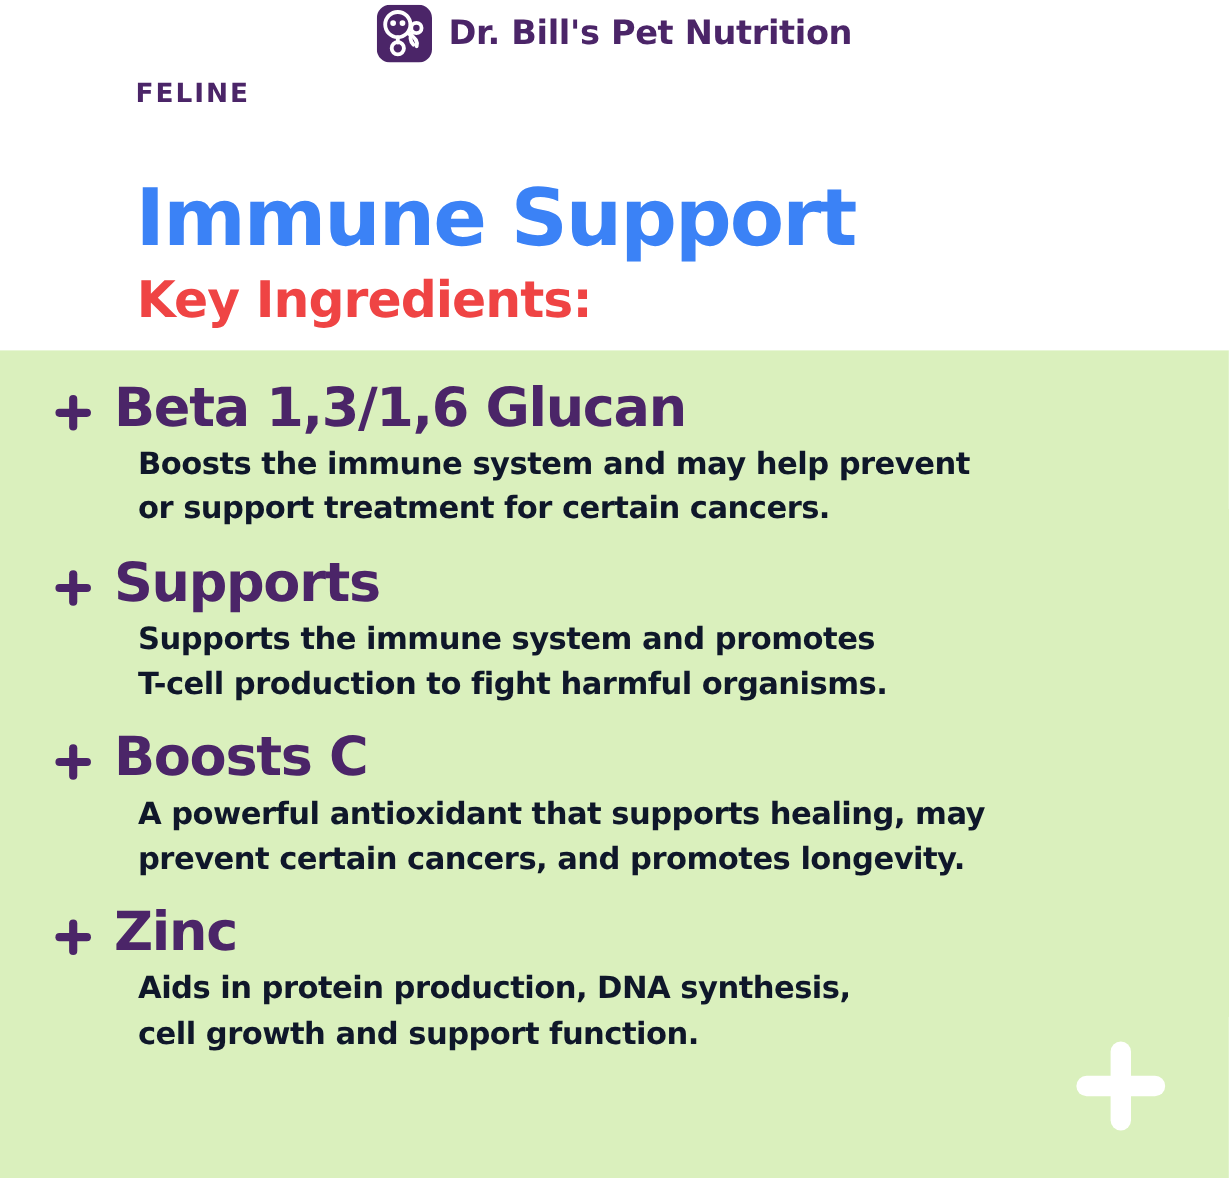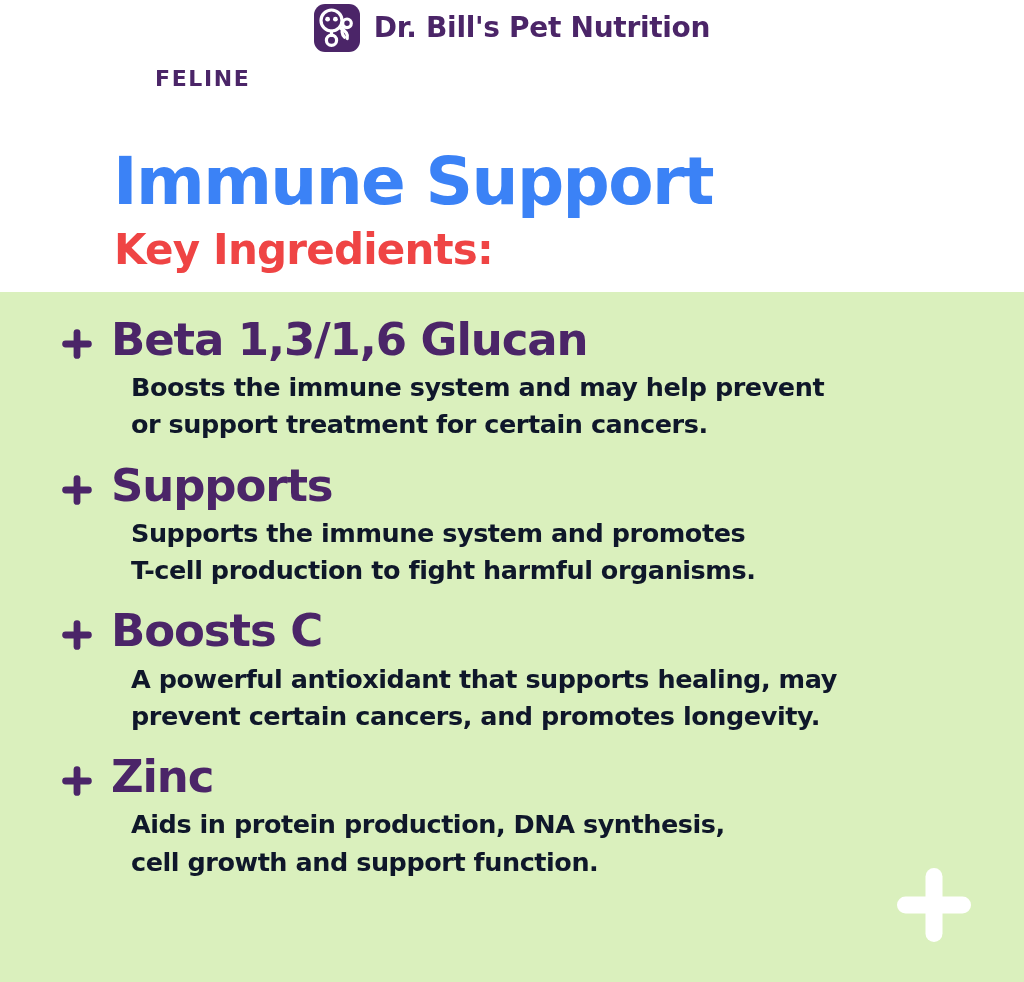--- a/index.html
+++ b/index.html
@@ -60,21 +60,20 @@
   .eyebrow {
     position: absolute;
     left: 113px;
     top: 68px;
     font-family: "DejaVu Sans", sans-serif;
     font-size: 22px;
     font-weight: 700;
     letter-spacing: 1.6px;
     color: #4b2568;
     line-height: 1;
-    margin-left: 42px;
   }
 
   .title {
     position: absolute;
     left: 113px;
     top: 101px;
     font-family: "DejaVu Sans", sans-serif;
     font-size: 66px;
     font-weight: 700;
     color: #3b82f6;
@@ -109,21 +108,21 @@
 
   .ing-list {
     position: absolute;
     left: 0;
     top: 24px;
     width: 1024px;
   }
 
   .ing-item {
     position: relative;
-    padding-left: 60px;
+    padding-left: 44px;
     margin-bottom: 18px;
   }
   .ing-item:last-child { margin-bottom: 16px; }
 
   .ing-head {
     display: flex;
     align-items: baseline;
     gap: 17px;
   }
   .plus-marker {

